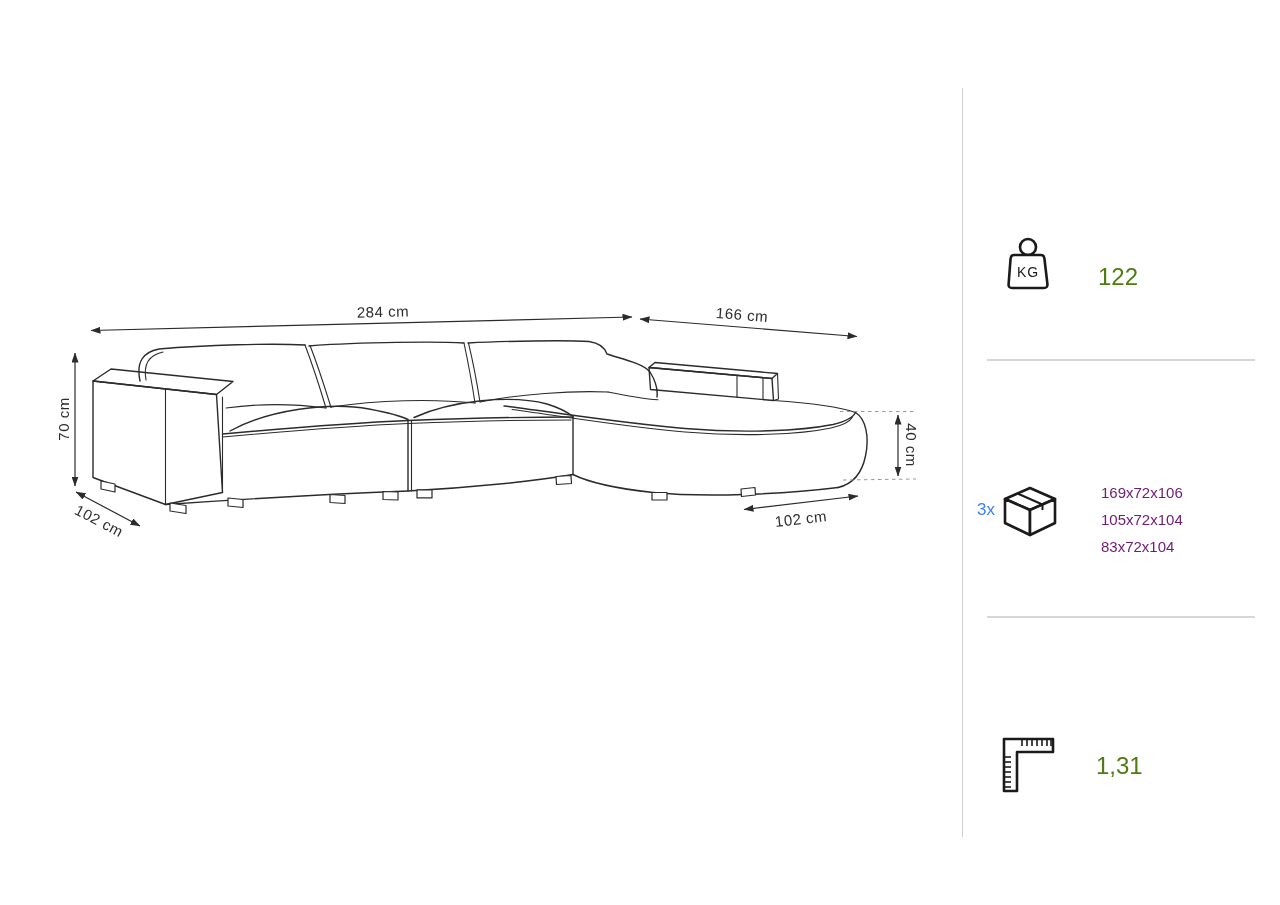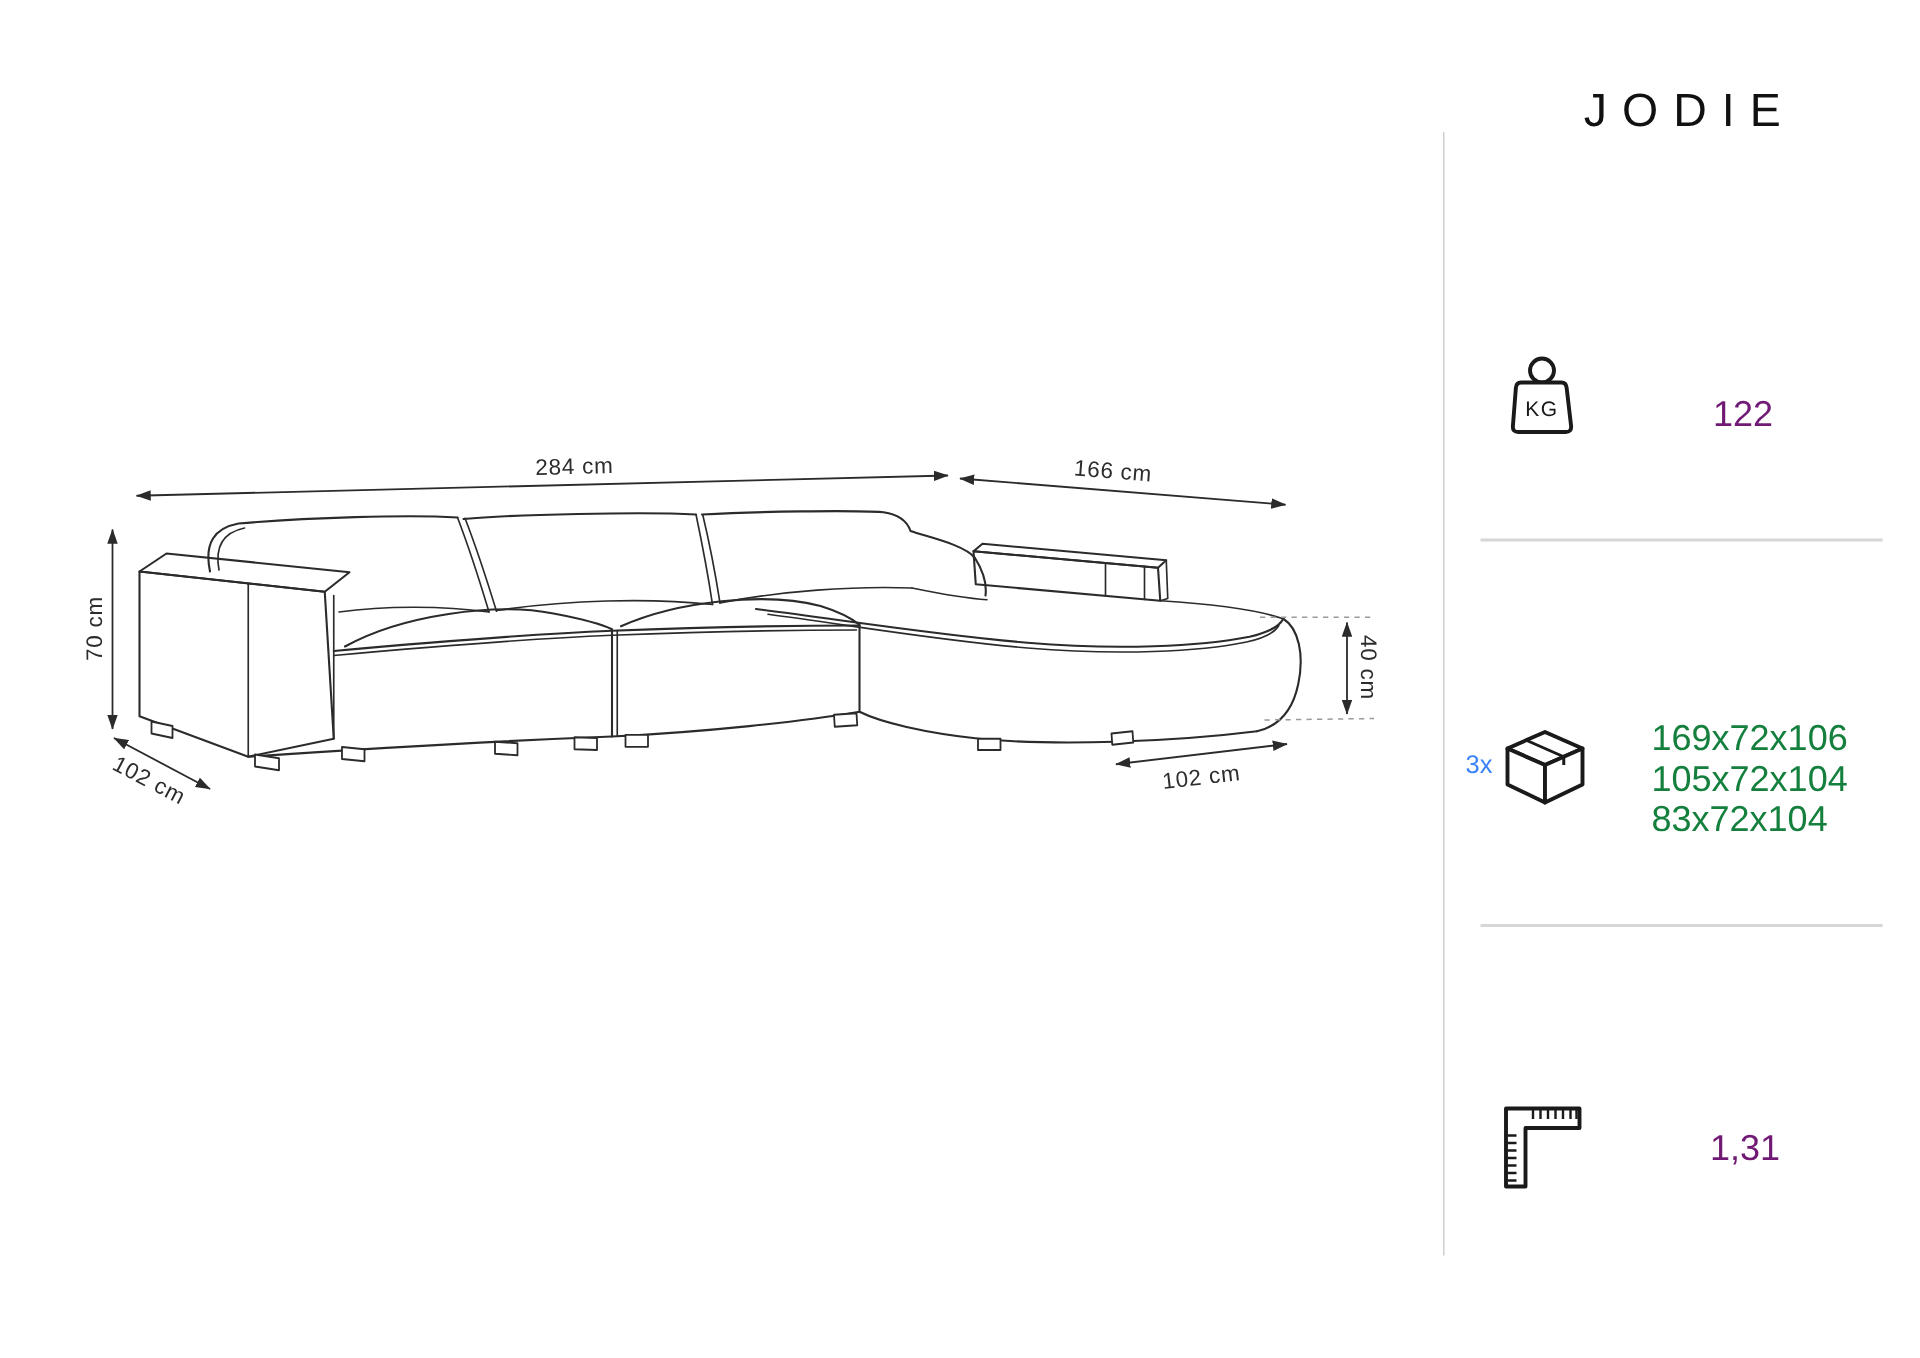--- a/index.html
+++ b/index.html
@@ -13,22 +13,22 @@
     position:absolute;width:100px;height:18px;line-height:18px;text-align:center;
     font-size:15px;color:#2d2d2d;letter-spacing:.5px;white-space:nowrap;
   }
   
   .panel-title{
     position:absolute;left:963px;top:56px;width:317px;text-align:center;
     font-size:31px;letter-spacing:10px;text-indent:10px;color:#111;font-weight:400;
   }
   .vrule{position:absolute;left:962px;top:88px;width:1px;height:749px;background:#cfcfcf;}
   .hrule{position:absolute;left:987px;width:268px;height:2px;background:#d6d6d6;}
-  .spec-value{position:absolute;font-size:24px;color:#701a75;margin-left:44px;}
-  .spec-multi{position:absolute;font-size:24px;line-height:27px;color:#15803d;}
+  .spec-value{position:absolute;font-size:24px;color:#4d7c0f;}
+  .spec-multi{position:absolute;font-size:15px;line-height:27px;color:#701a75;}
   .spec-count{position:absolute;font-size:17px;color:#3b82f6;}
   svg{display:block;}
 </style>
 </head>
 <body>
 
 <div class="stage">
 
   <svg class="abs" style="left:0;top:0" width="960" height="905" viewBox="0 0 960 905">
     <defs>
@@ -108,21 +108,20 @@
     </g>
   </svg>
 
   <div class="dim-label" style="left:333px;top:303px;transform:rotate(-1.4deg);">284 cm</div>
   <div class="dim-label" style="left:692px;top:306px;transform:rotate(4.6deg);">166 cm</div>
   <div class="dim-label" style="left:14px;top:410px;transform:rotate(-90deg);">70 cm</div>
   <div class="dim-label" style="left:49px;top:512px;transform:rotate(27.5deg);">102 cm</div>
   <div class="dim-label" style="left:861px;top:436px;transform:rotate(90deg);">40 cm</div>
   <div class="dim-label" style="left:751px;top:510px;transform:rotate(-6.5deg);">102 cm</div>
 
-  <div class="panel-title">JODIE</div>
 
   <div class="vrule"></div>
 
   <svg class="abs" style="left:1001px;top:234px" width="54" height="62" viewBox="0 0 54 62">
     <g stroke="#1a1a1a" stroke-width="2.6" fill="#ffffff" stroke-linejoin="round">
       <circle cx="27" cy="13" r="8"></circle>
       <path d="M13,21 q-3,0 -3.4,3.4 L7.6,50 q-0.4,4 3.6,4 h31.6 q4,0 3.6,-4 L43.4,24.4 q-0.4,-3.4 -3.4,-3.4 Z"></path>
     </g>
     <text x="27" y="43" text-anchor="middle" font-family="Liberation Sans, sans-serif" font-size="14" letter-spacing="1" fill="#1a1a1a">KG</text>
   </svg>

